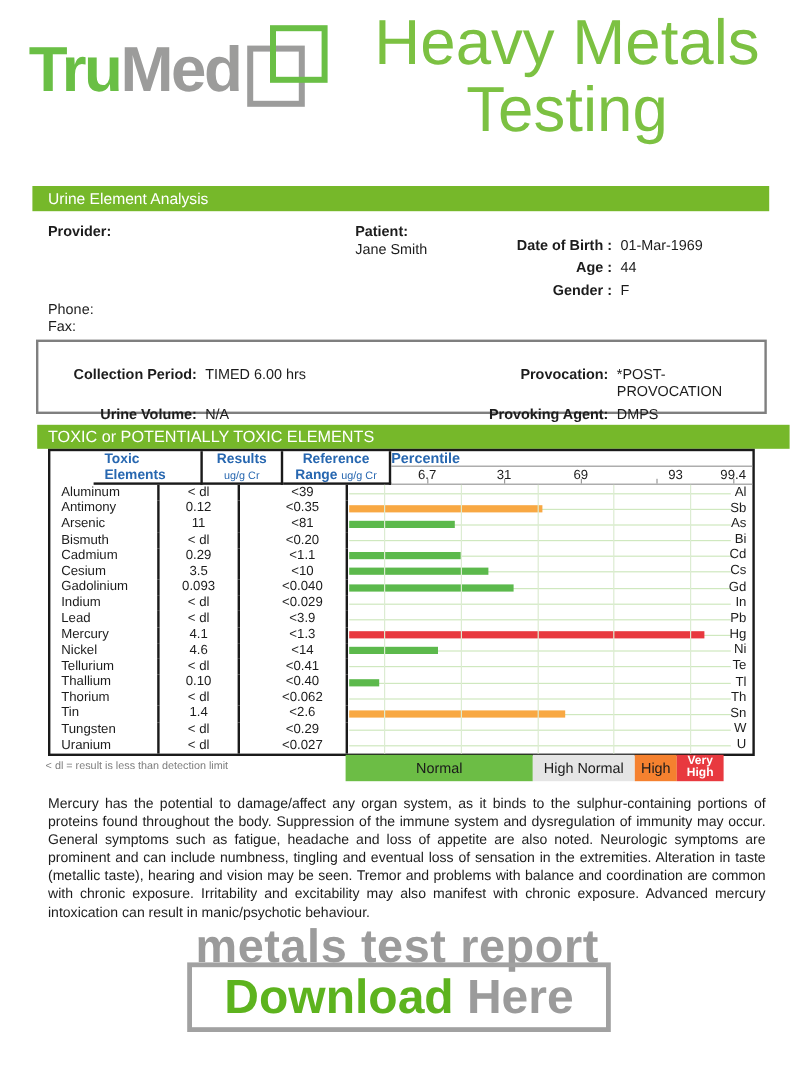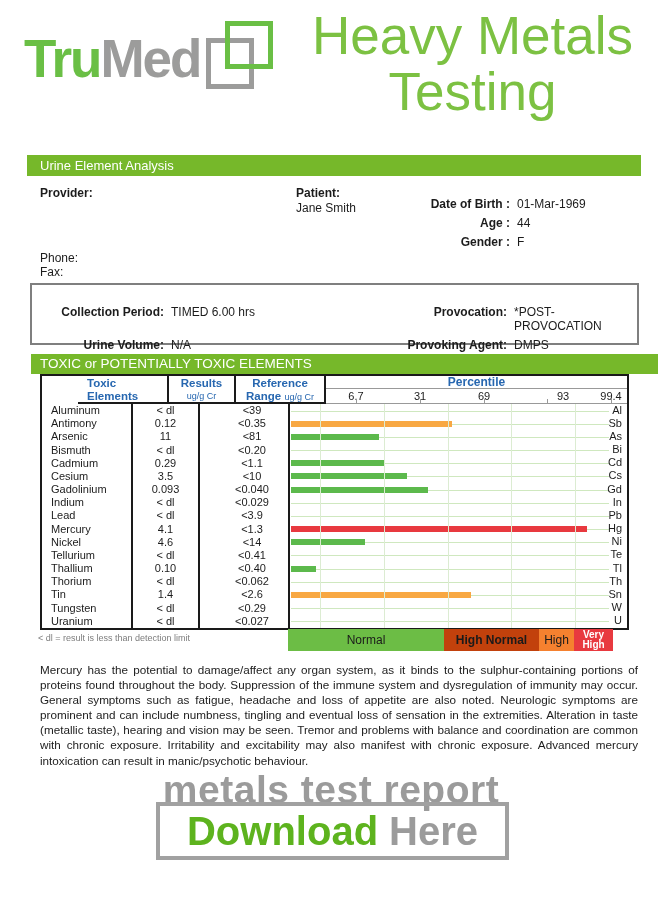--- a/index.html
+++ b/index.html
@@ -46,21 +46,21 @@
   .rpt { position:absolute; left:40px; top:374px; width:589px; height:256px;
          border:2px solid #1a1a1a; font-size:11px; }
   .hdr { display:flex; height:28px;padding-left:36px; }
   .hc { border-right:2px solid #1a1a1a; border-bottom:2px solid #1a1a1a;
         color:#2767b0; font-weight:bold; font-size:11.5px; line-height:13px; padding-top:1px; }
   .hc1 { width:91px; padding-left:9px; }
   .hc2 { width:67px; text-align:center; }
   .hc3 { width:90px; text-align:center; }
   .hc3 .sm, .hc2 .sm2 { font-size:9px; font-weight:normal; }
   .hc4 { flex:1; border:none; position:relative; }
-  .pc-head { height:13px; border-bottom:1px solid #999; text-align:center;
+  .pc-head { height:13px; border-bottom:1px solid #999; text-align:left;
              color:#2767b0; font-weight:bold; font-size:12px; line-height:13px; }
   .pc-ticks { position:relative; height:15px; border-bottom:1px solid #999; }
   .ticklabel { position:absolute; top:1px; transform:translateX(-50%); font-size:11px; color:#1c1c1c; }
   .tickmark { position:absolute; bottom:0; width:1px; height:4px; background:#999; }
   .rows { position:relative; }
   .trow { display:flex; height:13.18px; line-height:13.18px; }
   .c1 { width:91px; padding-left:9px; border-right:2px solid #1a1a1a; }
   .c2 { width:67px; text-align:center; border-right:2px solid #1a1a1a; }
   .c3 { width:90px; text-align:center; border-right:2px solid #1a1a1a;padding-left:16px; }
   .c4 { flex:1; position:relative; }
@@ -347,21 +347,21 @@
         <div class="vgrid" style="left: 94px;"></div>
         <div class="vgrid" style="left: 158px;"></div>
         <div class="vgrid" style="left: 221px;"></div>
         <div class="vgrid" style="left: 285px;"></div>
       </div>
   </div>
 
   <div class="footnote">&lt; dl = result is less than detection limit</div>
   <div class="legend">
       <div class="seg" style="width: 156px; background: rgb(108, 189, 69); color: rgb(26, 26, 26);">Normal</div>
-      <div class="seg" style="width: 95px; background: #c2410c; color: rgb(26, 26, 26); font-weight: bold;">High Normal</div>
+      <div class="seg" style="width: 85px; background: #e5e5e5; color: rgb(26, 26, 26);">High Normal</div>
       <div class="seg" style="width: 35px; background: rgb(245, 129, 47); color: rgb(26, 26, 26);">High</div>
       <div class="seg white" style="width: 39px; background: rgb(232, 57, 63); color: rgb(255, 255, 255);">Very High</div>
     </div>
 
   <div class="para">Mercury has the potential to damage/affect any organ system, as it binds to the sulphur-containing portions of proteins found throughout the body.  Suppression of the immune system and dysregulation of immunity may occur.  General symptoms such as fatigue, headache and loss of appetite are also noted.  Neurologic symptoms are prominent and can include numbness, tingling and eventual loss of sensation in the extremities. Alteration in taste (metallic taste), hearing and vision may be seen.  Tremor and problems with balance and coordination are common with chronic exposure.  Irritability and excitability may also manifest with chronic exposure.  Advanced mercury intoxication can result in manic/psychotic behaviour.</div>
 
   <div class="headline">metals test report</div>
   <div class="dl-box">
     <span class="dl-word">Download</span>
     <span class="here-word">Here</span>

